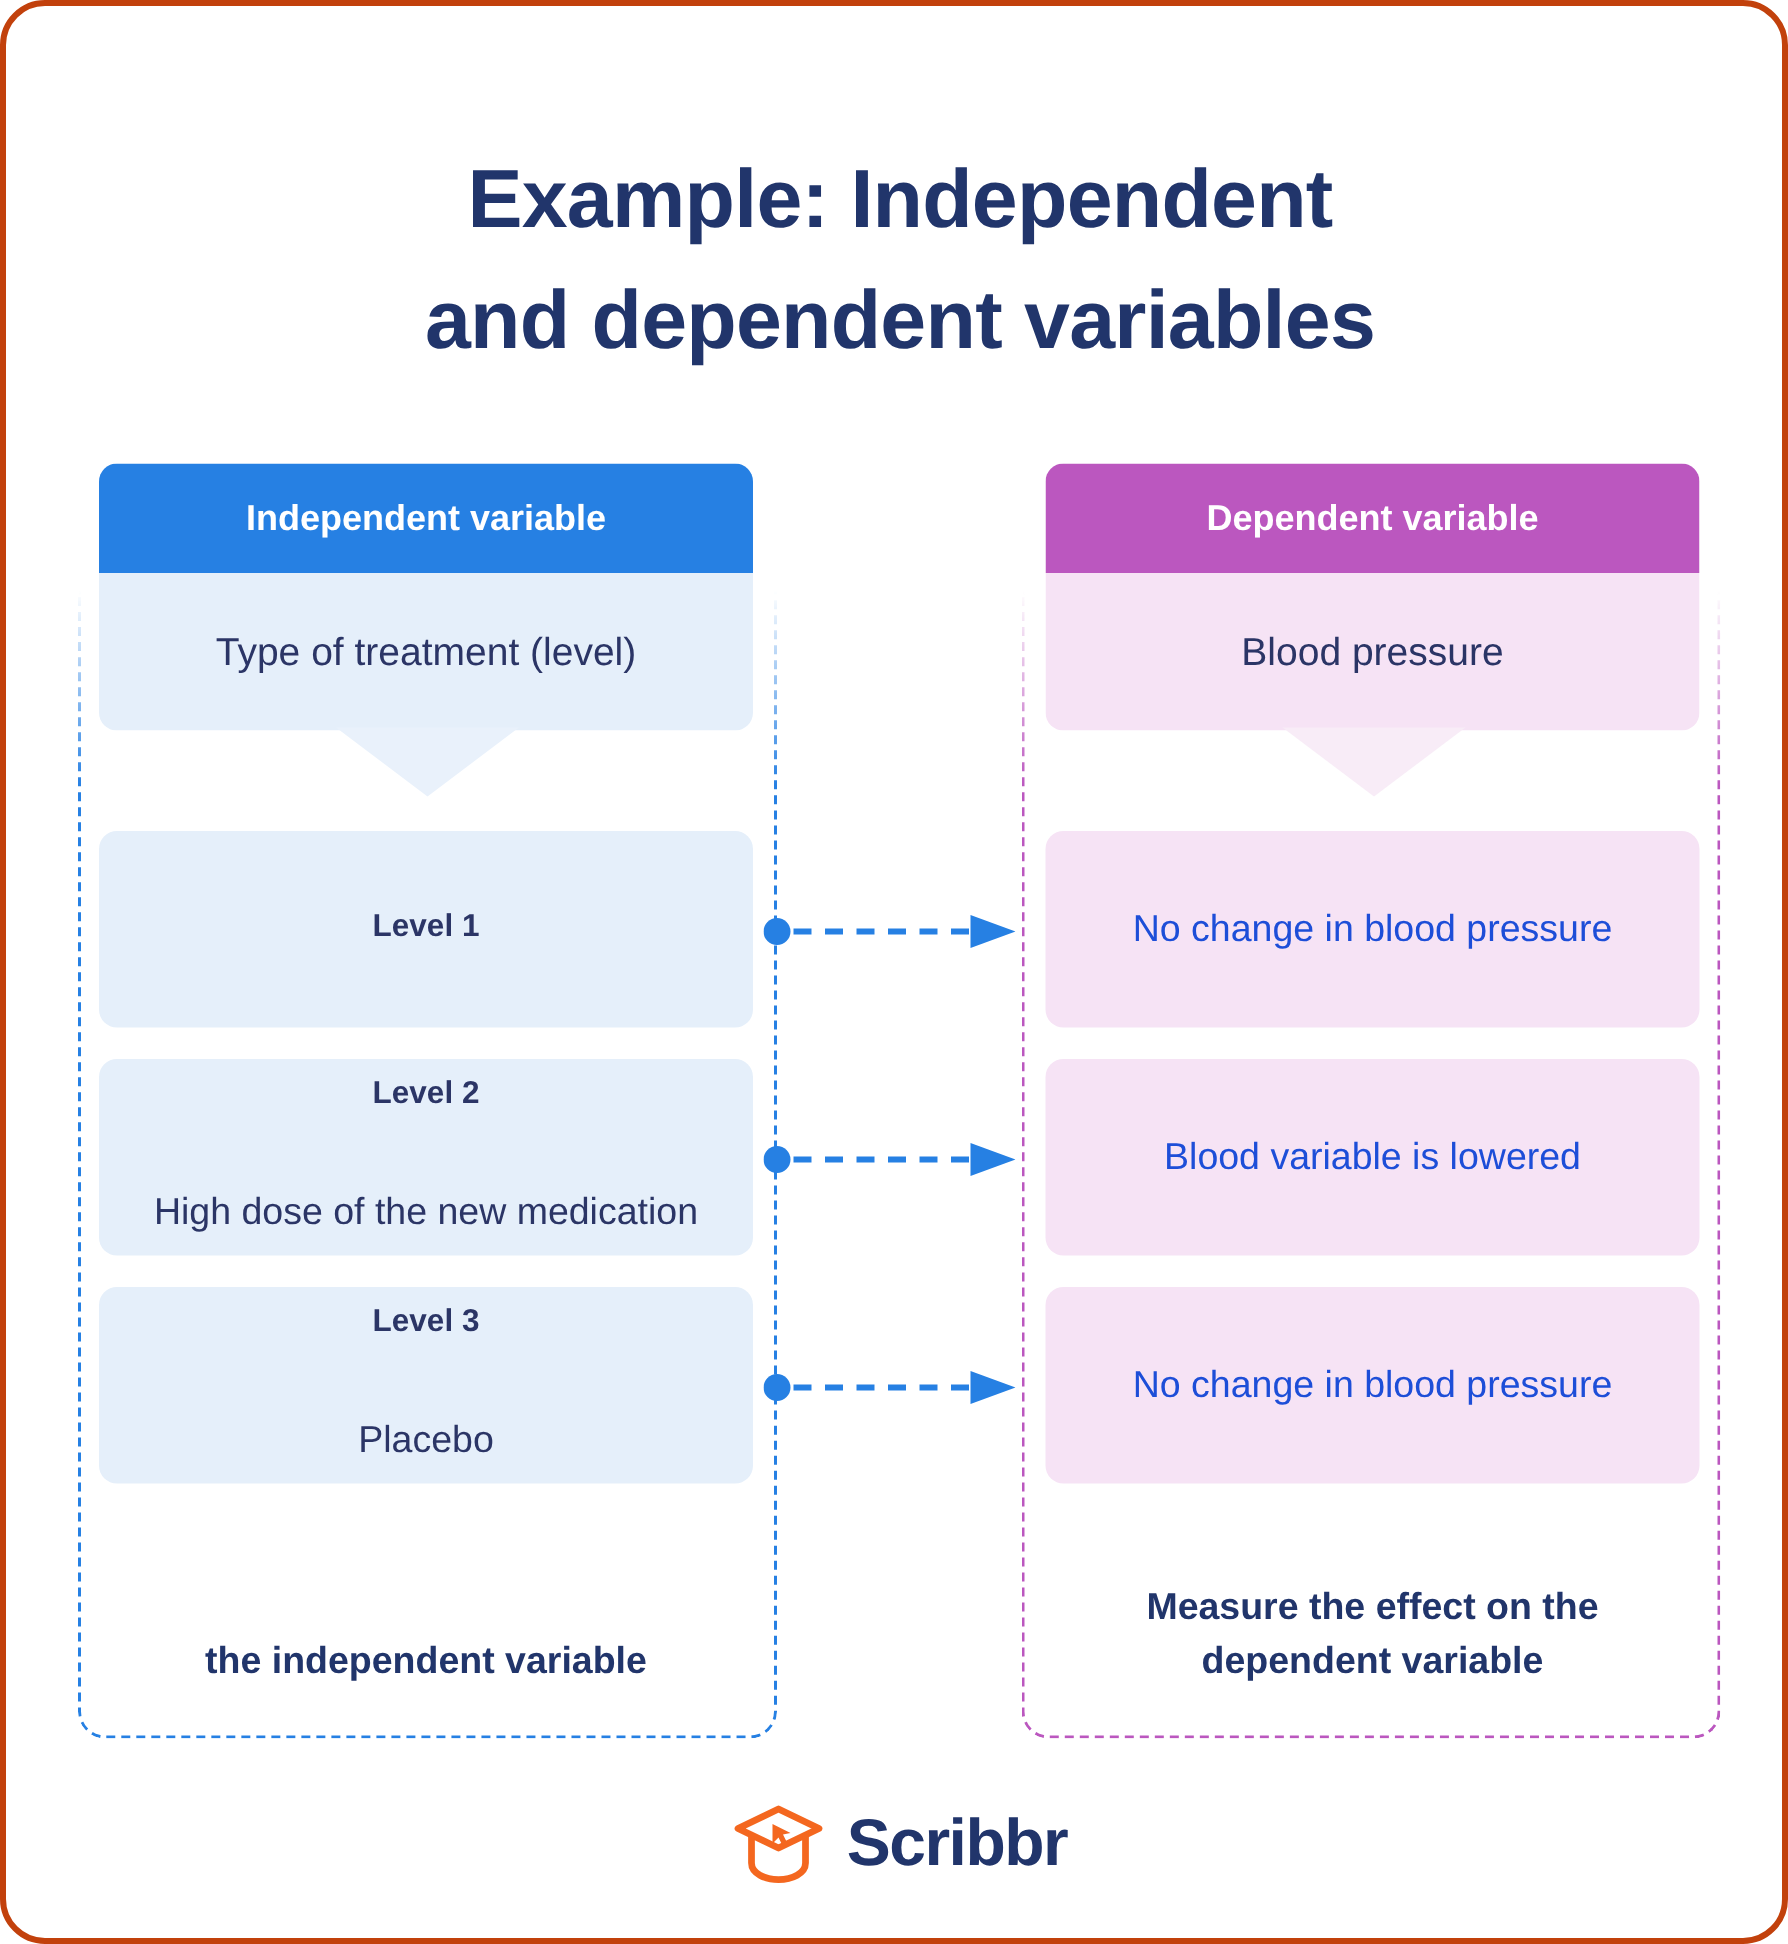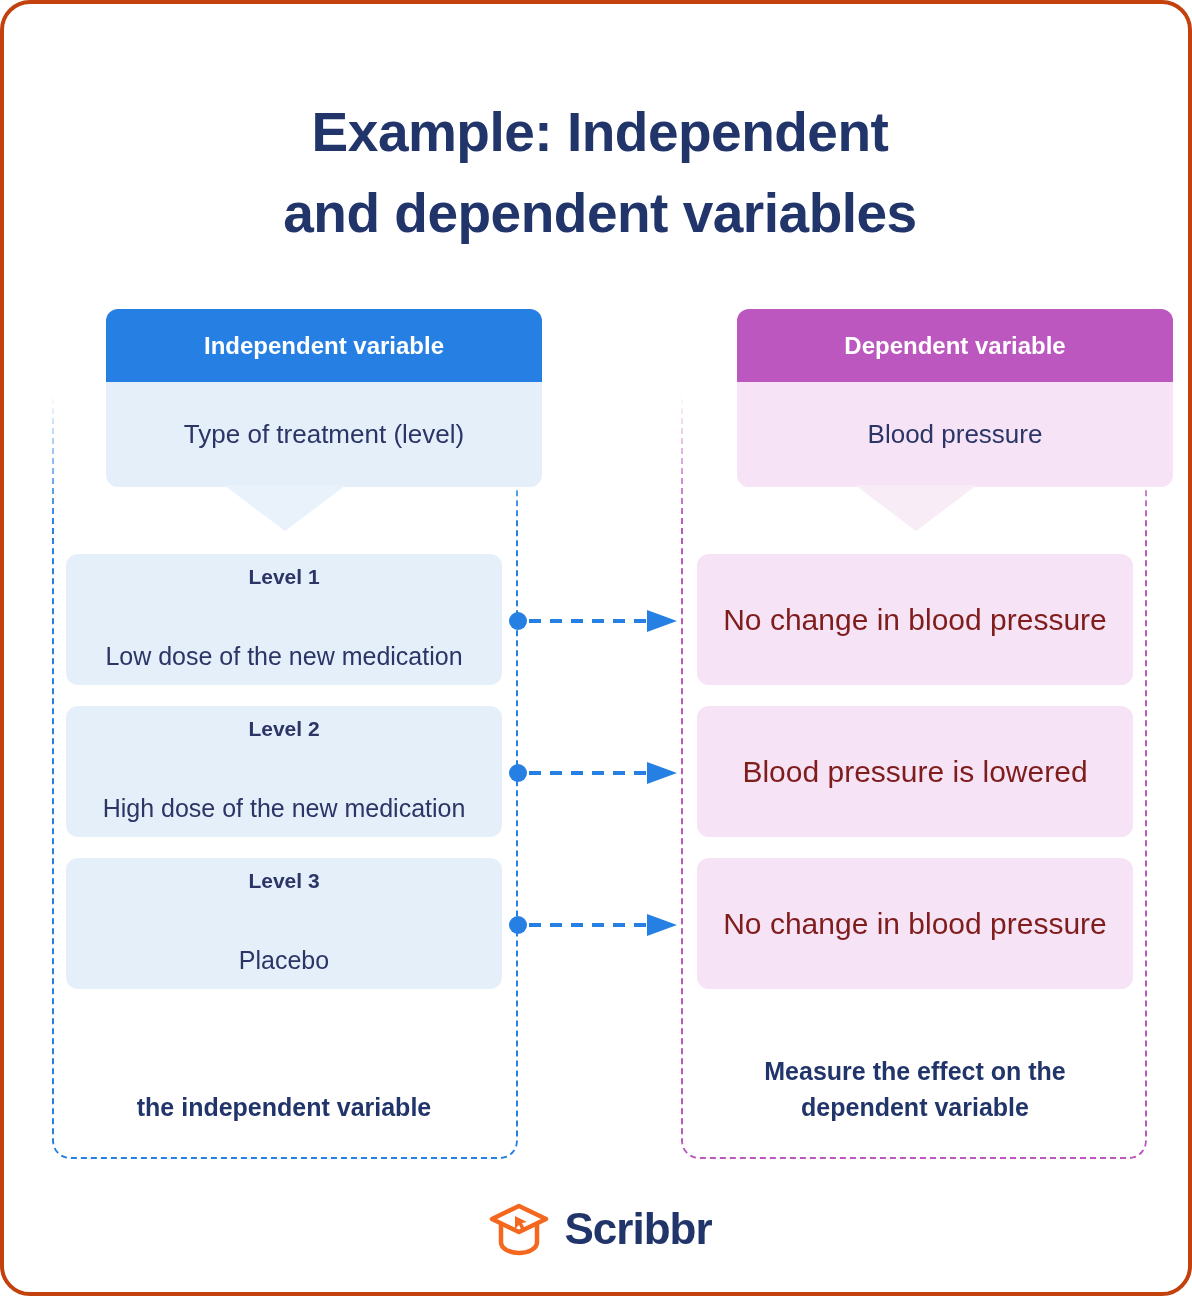--- a/index.html
+++ b/index.html
@@ -64,21 +64,20 @@
             mask-image: linear-gradient(to bottom, rgba(0,0,0,0) 0px, rgba(0,0,0,1) 130px);
   }
 
   
   .head-card {
     position: absolute;
     top: 0; left: 0;
     width: 436px;
     border-radius: 12px;
     overflow: hidden;
-    margin-left: 40px;
   }
   .head-strip {
     height: 73px;
     line-height: 73px;
     text-align: center;
     color: #ffffff;
     font-size: 24px;
     font-weight: bold;
   }
   #strip-left  { background: #2680e3; }
@@ -134,22 +133,22 @@
     font-weight: bold;
     color: #2b3566;
     margin-bottom: 3px;
   }
   .lvl-text {
     font-size: 25px;
     color: #2b3566;
     line-height: 1.38;
   }
   .out-text {
-    font-size: 30px;
-    color: #7f1d1d;
+    font-size: 25px;
+    color: #1d4ed8;
     line-height: 1.38;
   }
 
   
   .caption {
     position: absolute;
     top: 745px;
     left: 0;
     width: 436px;
     text-align: center;
@@ -205,21 +204,20 @@
 
     <div class="head-card">
       <div id="strip-left" class="head-strip">Independent variable</div>
       <div id="body-left" class="head-body">Type of treatment (level)</div>
     </div>
 
     <div id="chev-left" class="chevron"></div>
 
     <div class="item-box left-box p1">
       <div class="lvl-label">Level 1</div>
-      <div class="lvl-text">Low dose of the new medication</div>
     </div>
 
     <div class="item-box left-box p2">
       <div class="lvl-label">Level 2</div>
       <div class="lvl-text">High dose of the new medication</div>
     </div>
 
     <div class="item-box left-box p3">
       <div class="lvl-label">Level 3</div>
       <div class="lvl-text">Placebo</div>
@@ -238,21 +236,21 @@
       <div id="body-right" class="head-body">Blood pressure</div>
     </div>
 
     <div id="chev-right" class="chevron"></div>
 
     <div class="item-box right-box p1">
       <div class="out-text">No change in blood pressure</div>
     </div>
 
     <div class="item-box right-box p2">
-      <div class="out-text">Blood pressure is lowered</div>
+      <div class="out-text">Blood variable is lowered</div>
     </div>
 
     <div class="item-box right-box p3">
       <div class="out-text">No change in blood pressure</div>
     </div>
 
     <div class="caption">
       <span>Measure the effect on the</span><br>
       <span>dependent variable</span>
     </div>

